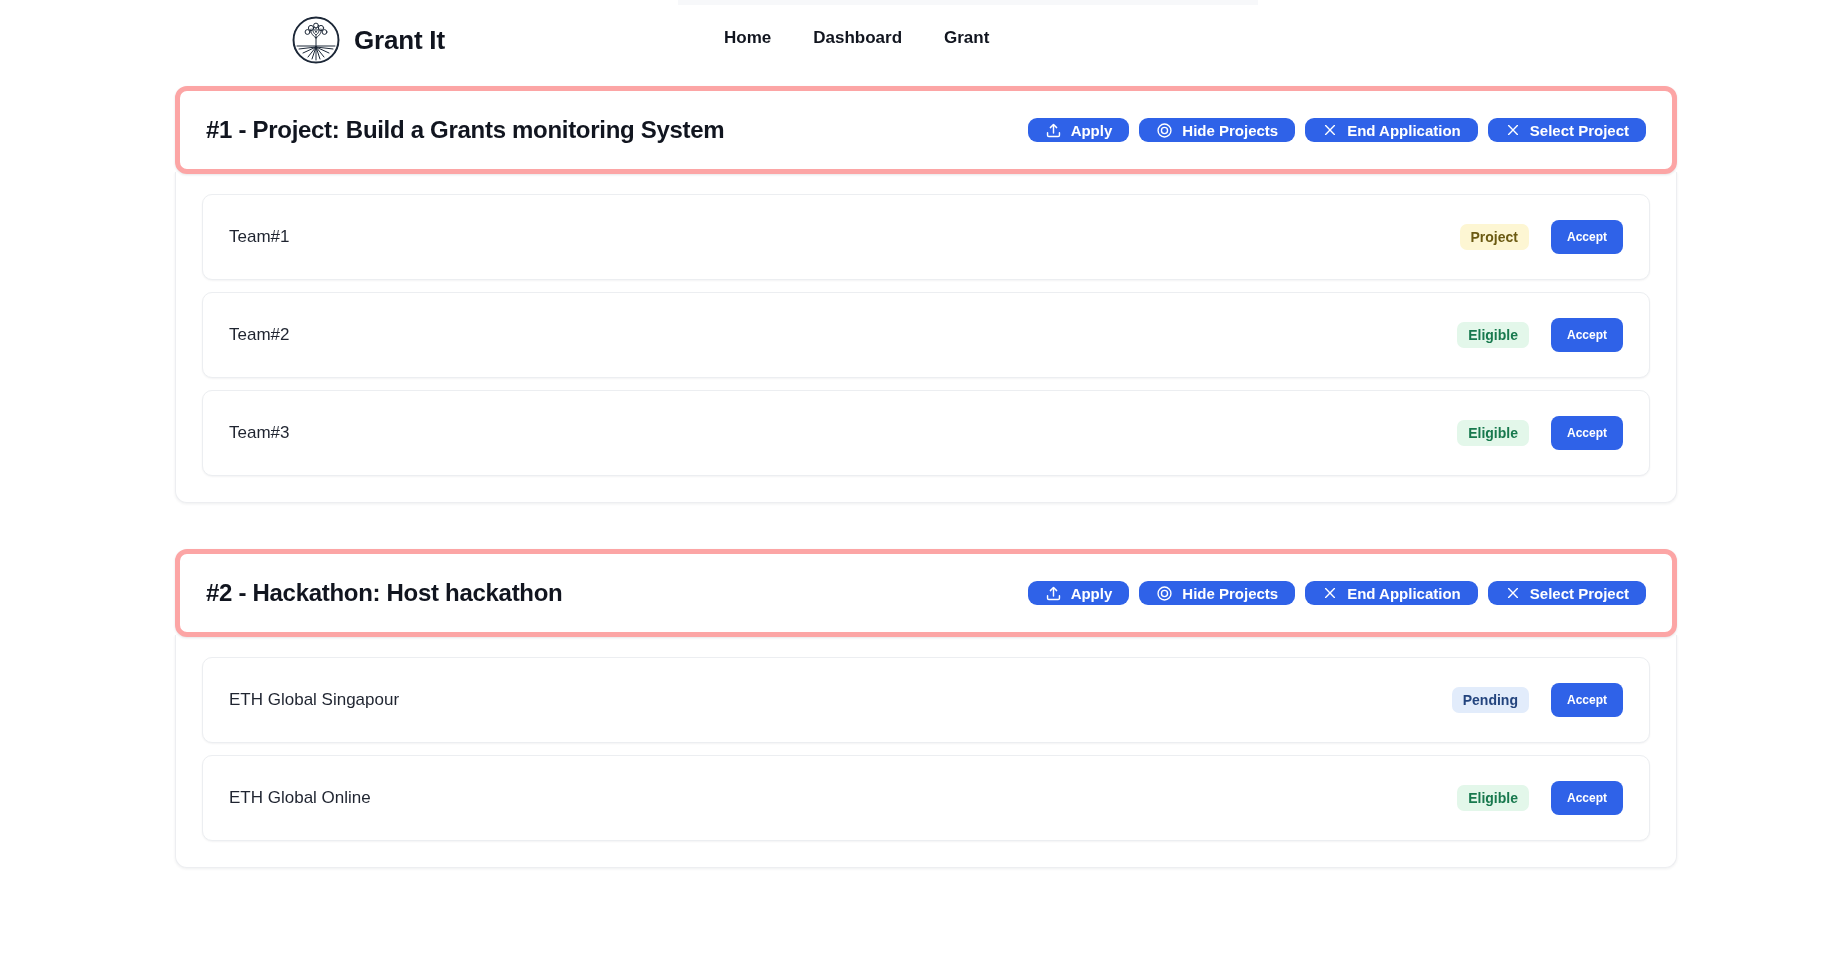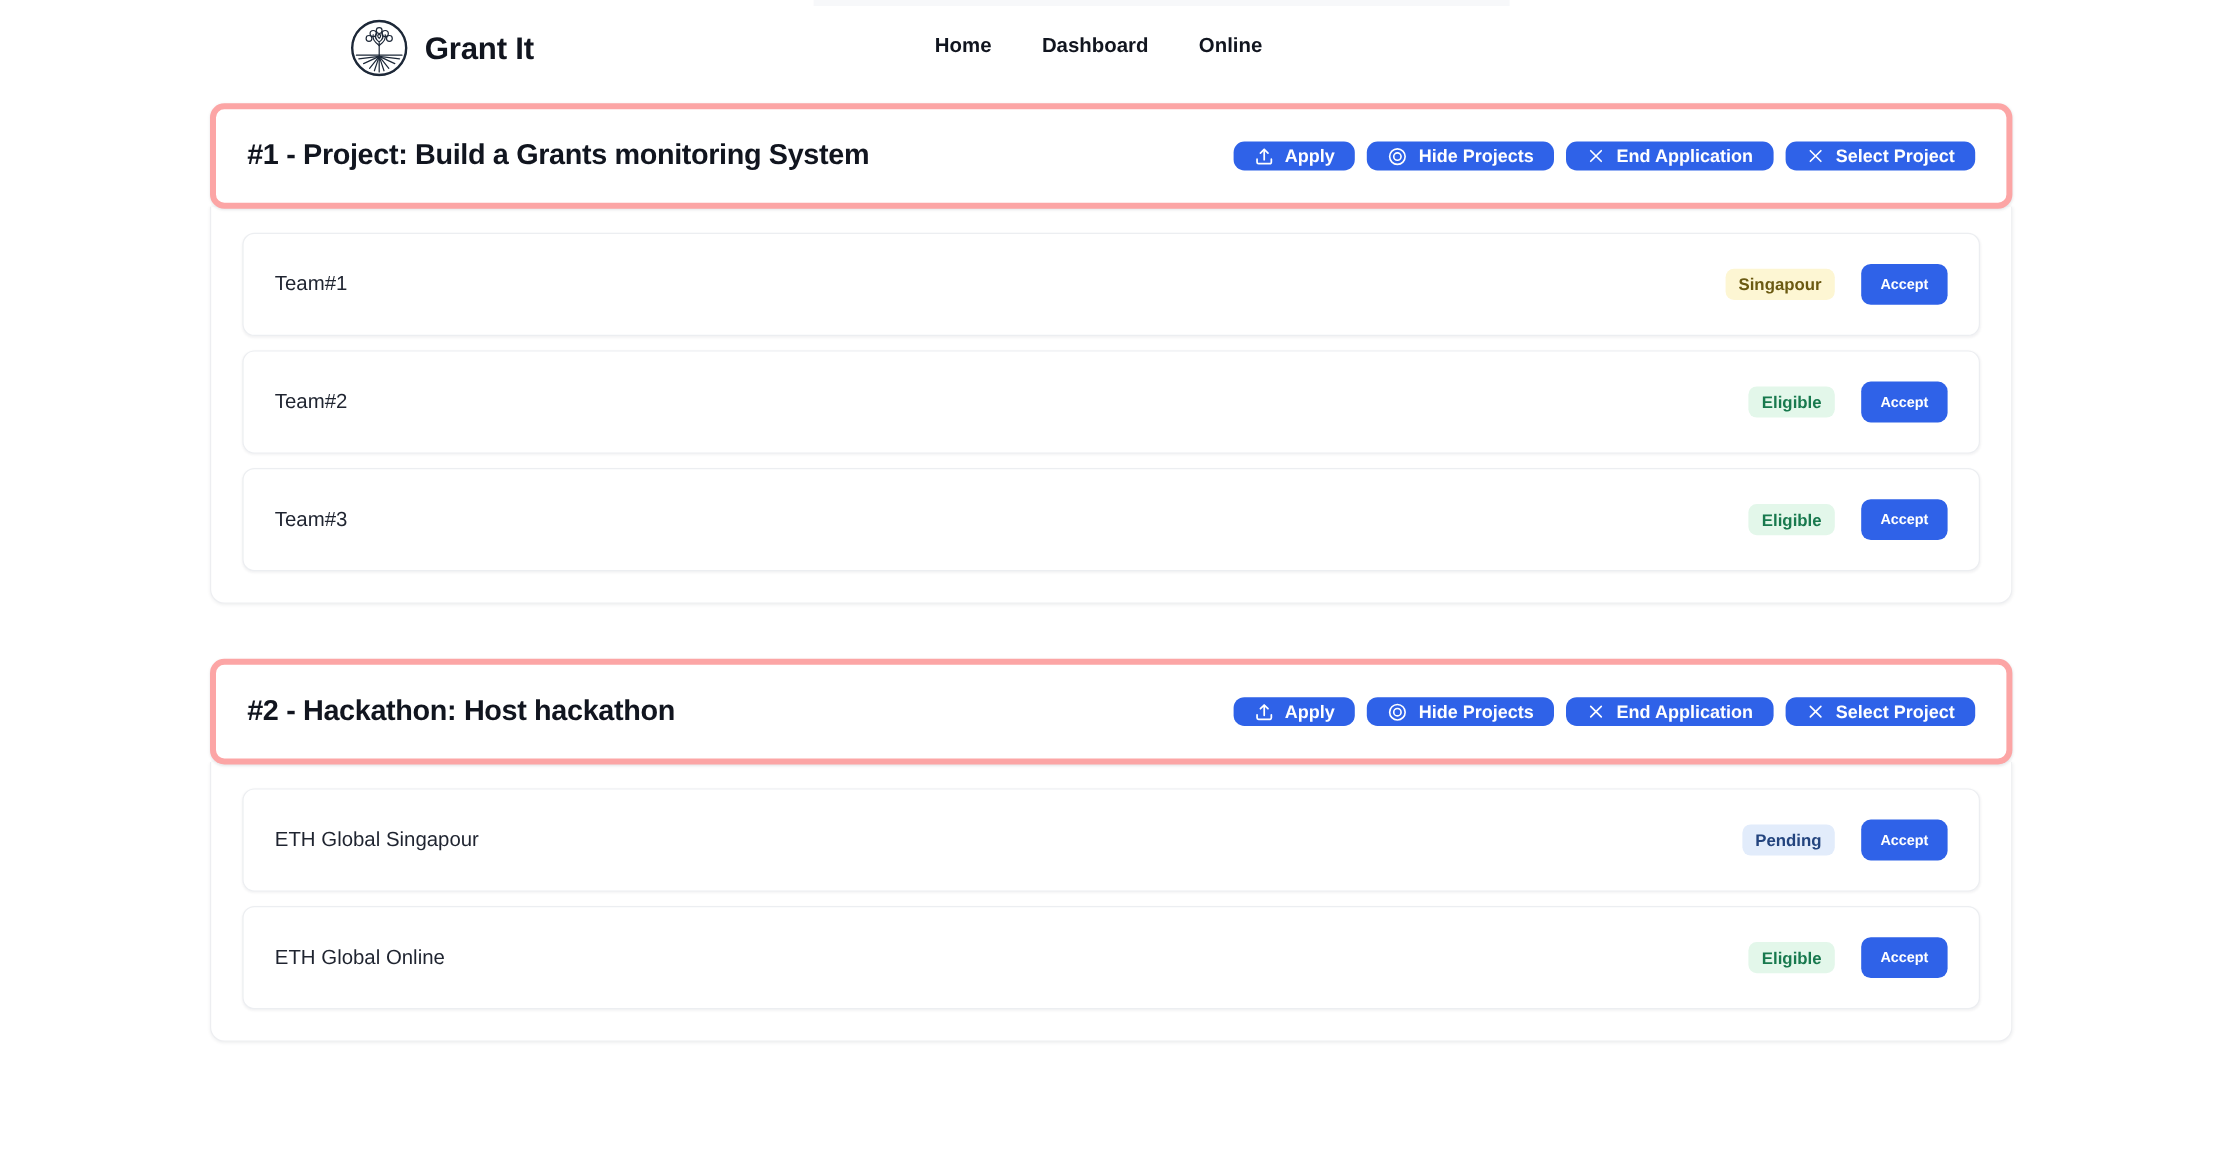--- a/index.html
+++ b/index.html
@@ -56,21 +56,21 @@
 
   .brand-name {
     font-size: 26px;
     font-weight: bold;
     color: #11151f;
     letter-spacing: -0.2px;
   }
 
   .nav {
     position: absolute;
-    left: 779px;
+    left: 724px;
     top: 28px;
     display: flex;
     gap: 42px;
   }
 
   .nav-link {
     font-size: 17px;
     font-weight: bold;
     color: #11151f;
     text-decoration: none;
@@ -281,21 +281,21 @@
           <path d="M24 31 L7 33"></path>
           <path d="M24 31 L41 33"></path>
         </g>
       </svg>
       <span class="brand-name">Grant It</span>
     </div>
 
     <nav class="nav">
       <a class="nav-link" href="#">Home</a>
       <a class="nav-link" href="#">Dashboard</a>
-      <a class="nav-link" href="#">Online</a>
+      <a class="nav-link" href="#">Grant</a>
     </nav>
 
 
   </div>
 
   <div class="content">
 
     <div class="section">
       <div class="section-head-card">
         <div class="section-title">#1 - Project: Build a Grants monitoring System</div>
@@ -333,21 +333,21 @@
           </button>
 
         </div>
       </div>
 
       <div class="section-body-card">
 
         <div class="row-card">
           <div class="row-title">Team#1</div>
           <div class="row-right">
-            <span class="badge badge-accepted">Singapour</span>
+            <span class="badge badge-accepted">Project</span>
             <button class="accept-btn">Accept</button>
           </div>
         </div>
 
         <div class="row-card">
           <div class="row-title">Team#2</div>
           <div class="row-right">
             <span class="badge badge-eligible">Eligible</span>
             <button class="accept-btn">Accept</button>
           </div>

